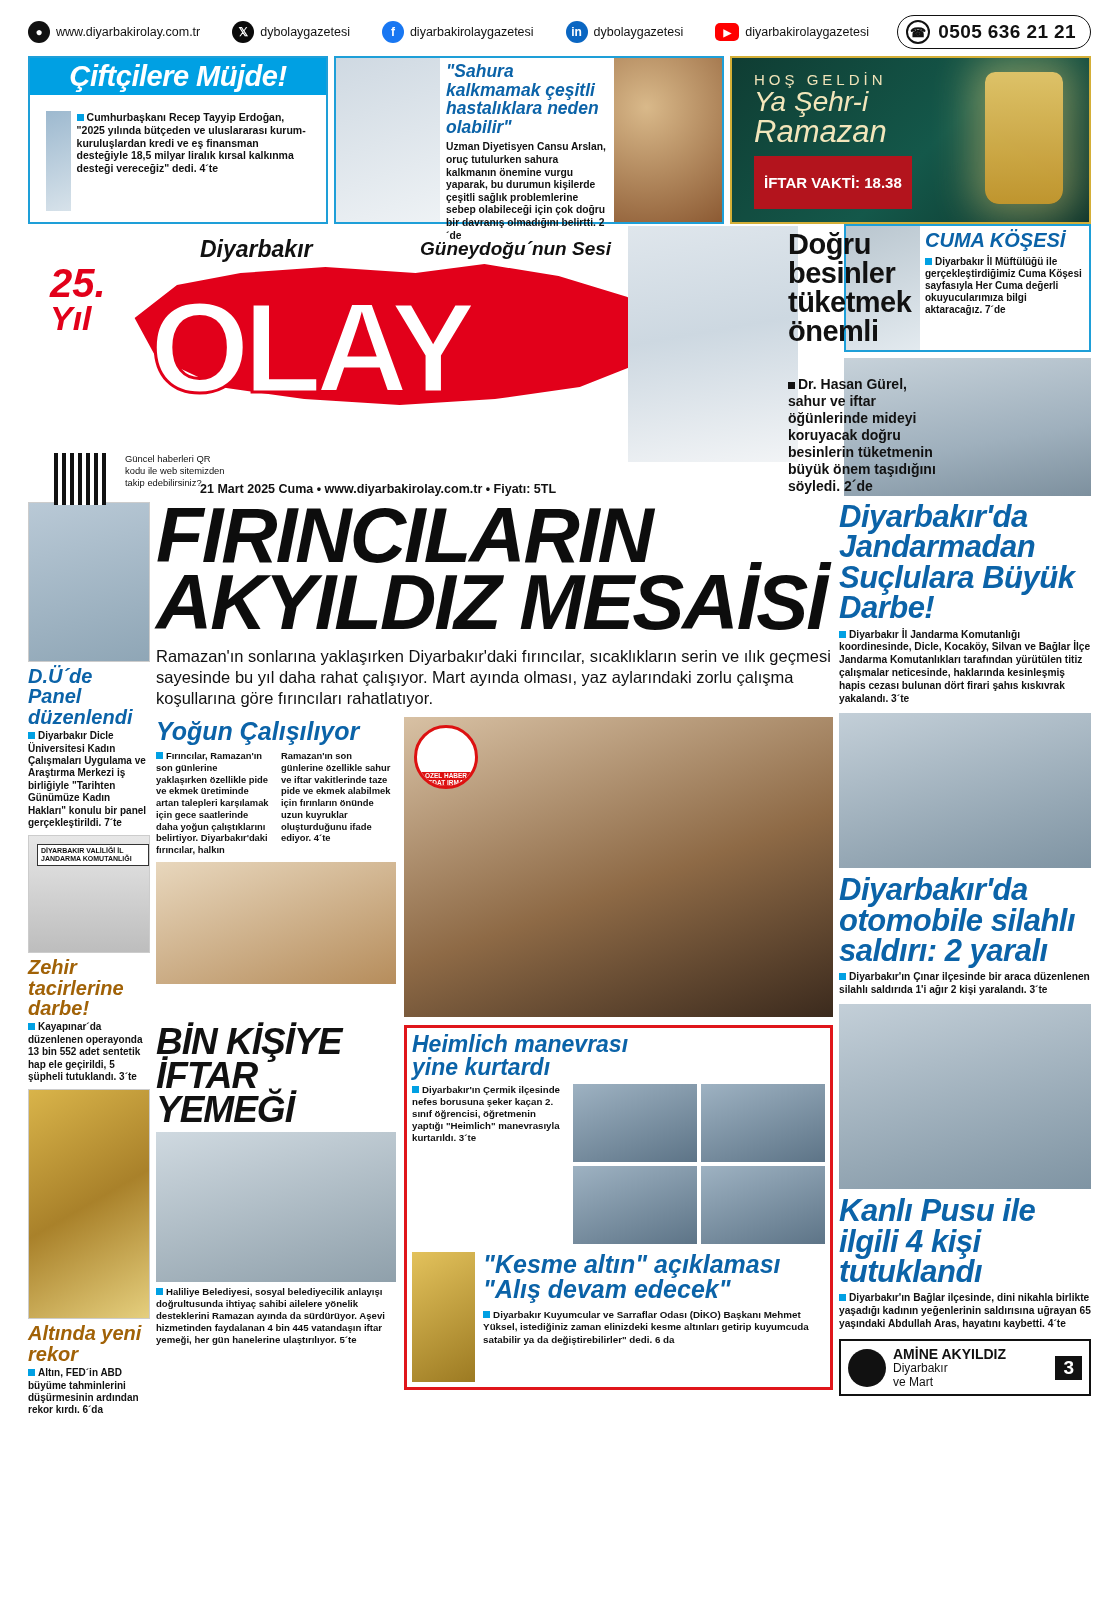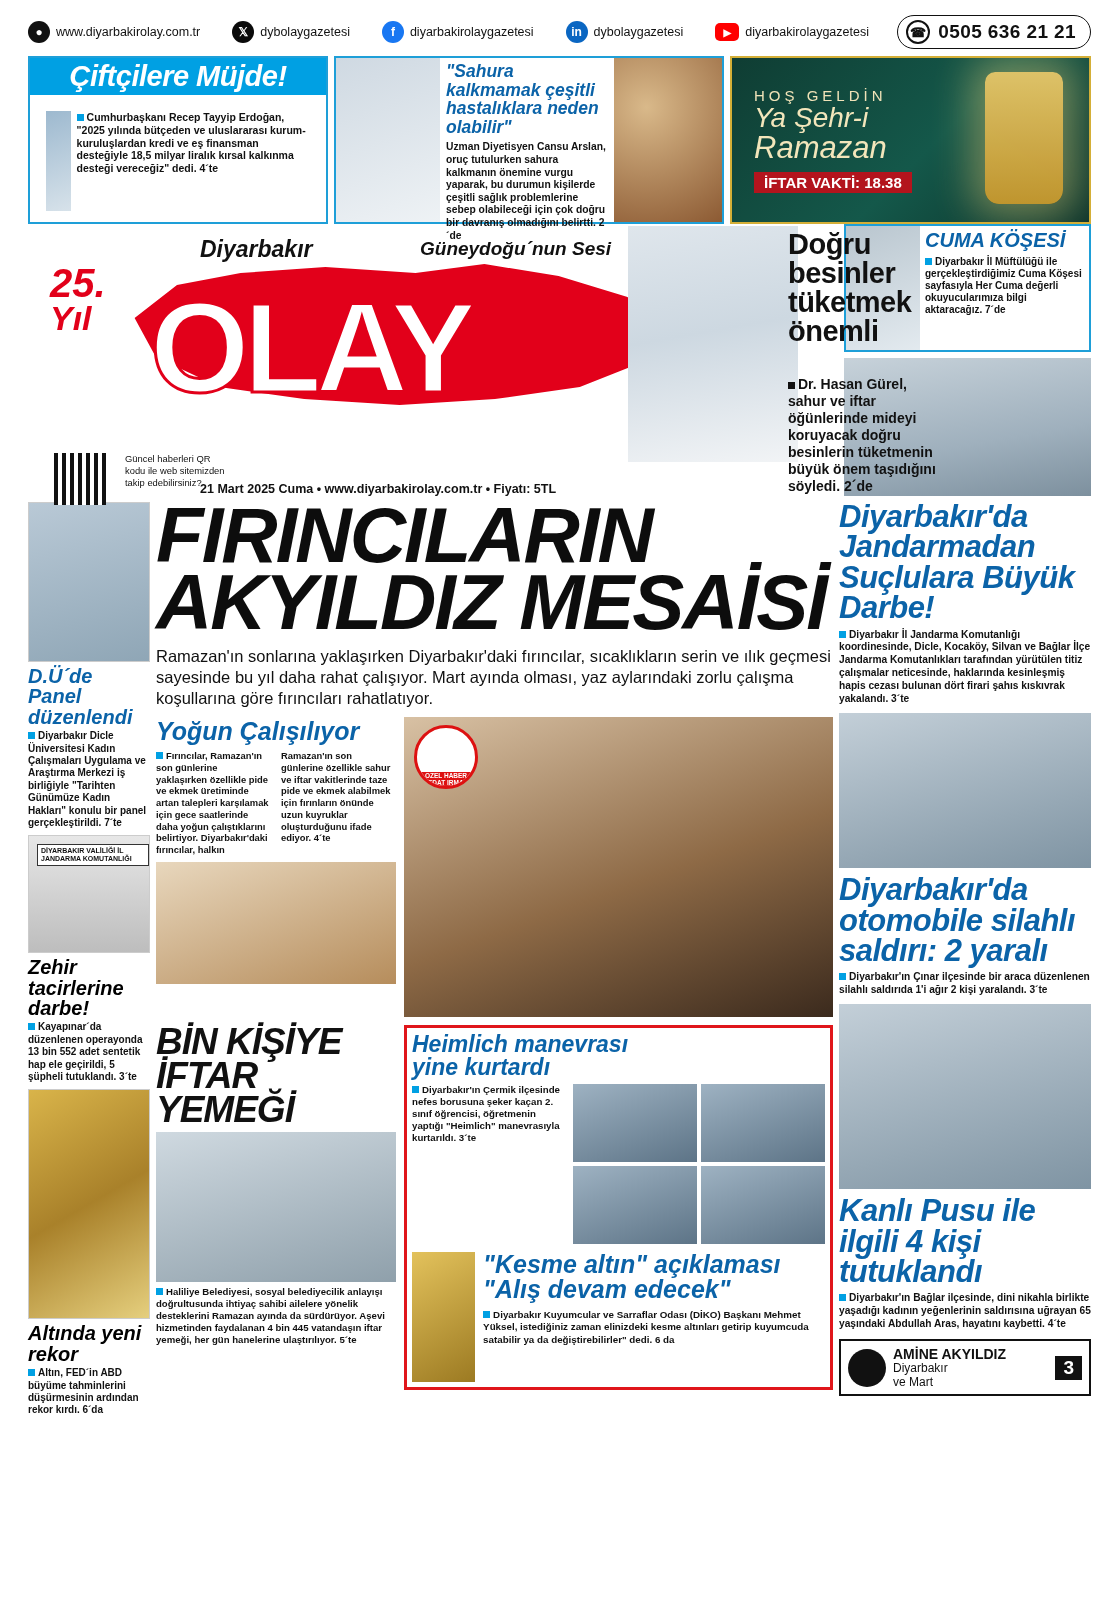--- a/index.html
+++ b/index.html
@@ -64,21 +64,21 @@
     flex:1; border:2px solid #d4af37;
     background:linear-gradient(135deg,#0f3d33,#14584a 55%,#0d352c);
     color:#fff; position:relative; overflow:hidden;
     display:flex; flex-direction:column; justify-content:center; padding-left:22px;
   }
   .promo3 .hos { font-size:15px; letter-spacing:4px; color:#f0e3b8; }
   .promo3 .ysr { font-size:28px; font-style:italic; color:#f3e6bb; line-height:1; }
   .promo3 .ram { font-size:31px; font-style:italic; color:#f3e6bb; line-height:1.05; }
   .promo3 .iftar {
     margin-top:8px; background:#b3141d; color:#fff; font-weight:bold;
-    font-size:15px; padding:2px 10px; display:inline-block; width:fit-content;
+    font-size:15px; padding:18px 10px; display:inline-block; width:fit-content;
   }
   .lantern {
     position:absolute; right:26px; top:14px; width:78px; height:132px;
     background:linear-gradient(180deg,#e8c86a,#c99a2e);
     border-radius:10px 10px 14px 14px; opacity:.95;
     box-shadow:0 0 38px 14px rgba(240,210,120,.45);
   }
 
   
   .masthead { position:relative; height:272px; display:flex; }
@@ -127,21 +127,21 @@
   .grid { display:flex; gap:6px; margin-top:6px; height:1030px; }
   .colL { width:122px; }
   .colC { flex:1; }
   .colR { width:252px; }
 
   .leftphoto { width:100%; height:160px; background:linear-gradient(165deg,#b9c9d6,#8fa6b6); border:1px solid #ccc; }
   .lhead { font-size:20px; font-weight:bold; color:#0b63a8; line-height:1.02; margin:4px 0 3px; font-style:italic; }
   .ltxt { font-size:10px; line-height:1.24; font-weight:bold; }
   .leftphoto2 { width:100%; height:118px; margin-top:6px; background:linear-gradient(180deg,#e7e7e7,#bdbdbd); border:1px solid #ccc; position:relative; }
   .stamp { position:absolute; left:8px; top:8px; font-size:7px; border:1px solid #333; padding:2px 3px; background:#fff; font-weight:bold; line-height:1.1; }
-  .lhead.red { color:#000000; }
+  .lhead.red { color:#a16207; }
   .goldphoto { width:100%; height:230px; margin-top:6px; background:linear-gradient(150deg,#d9b44a,#a9812a 50%,#e5cf7e); border:1px solid #ccc; }
 
   .bigtitle {
     font-size:78px; font-weight:bold; line-height:.86; letter-spacing:-2px;
     font-style:italic; color:#0d0d0d; margin:0;
   }
   .lede { font-size:16.5px; line-height:1.27; margin:10px 0 8px; }
 
   .subbox { display:flex; gap:8px; }
   .subL { width:240px; }

